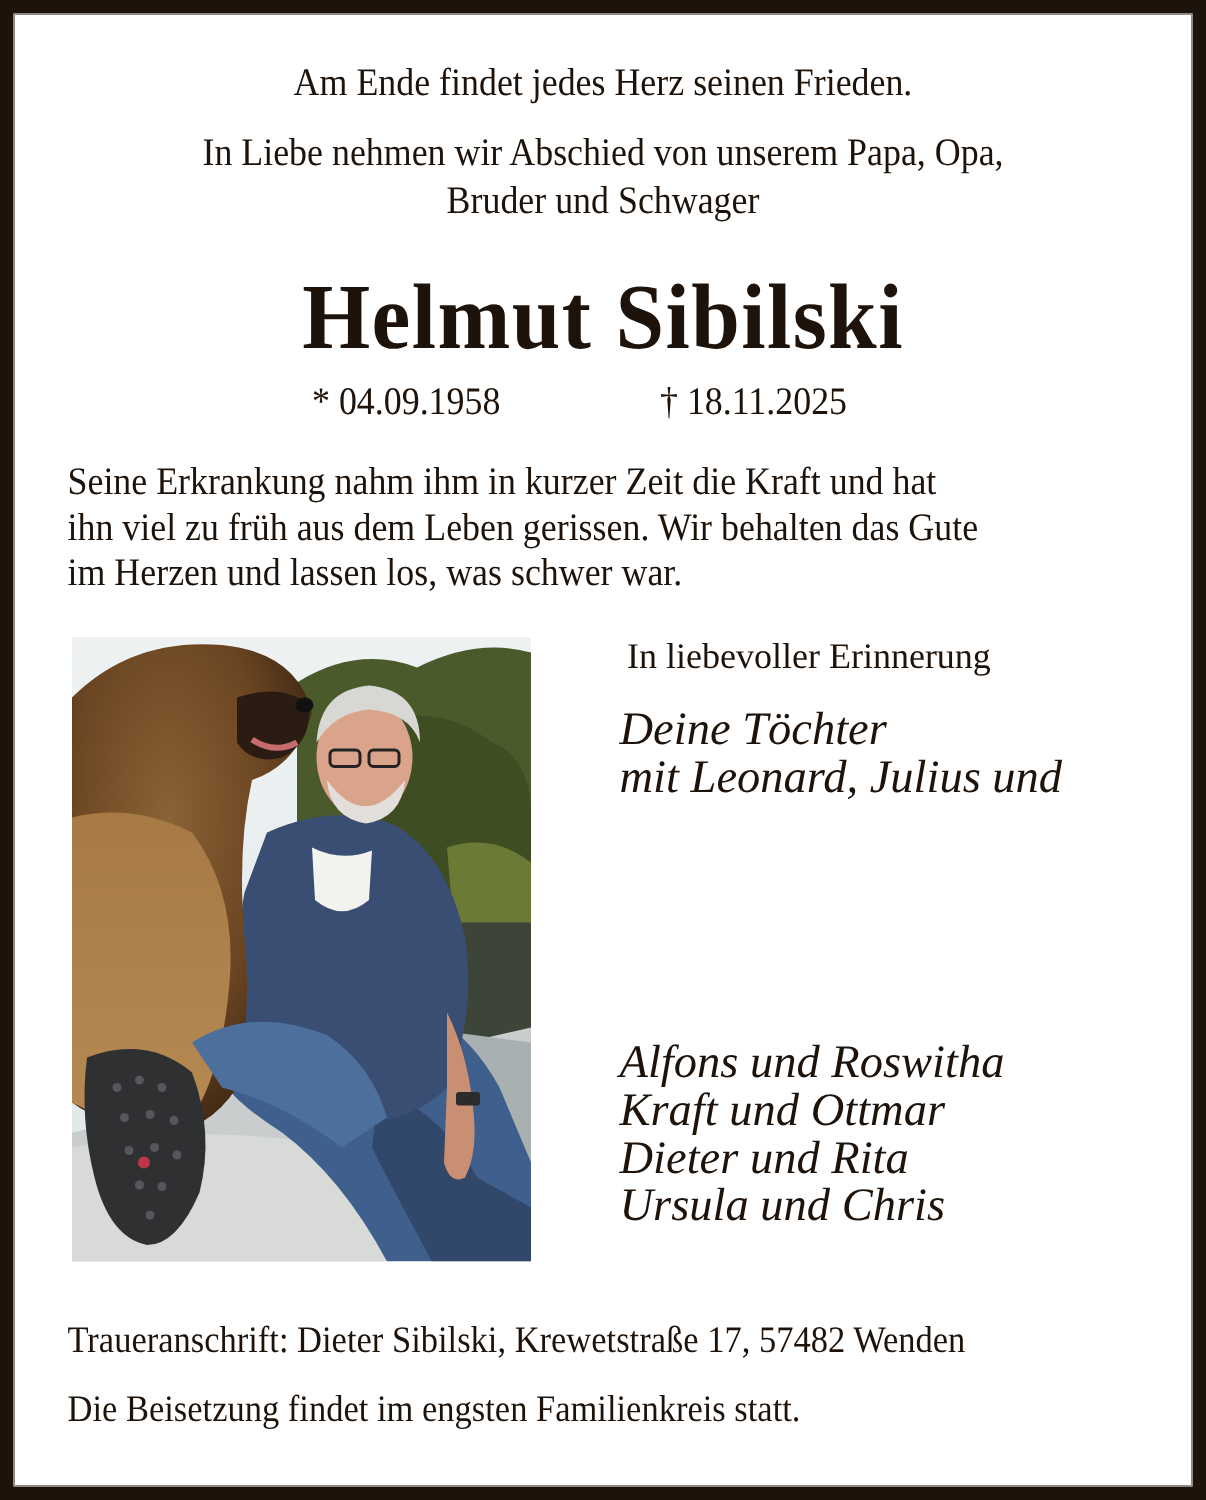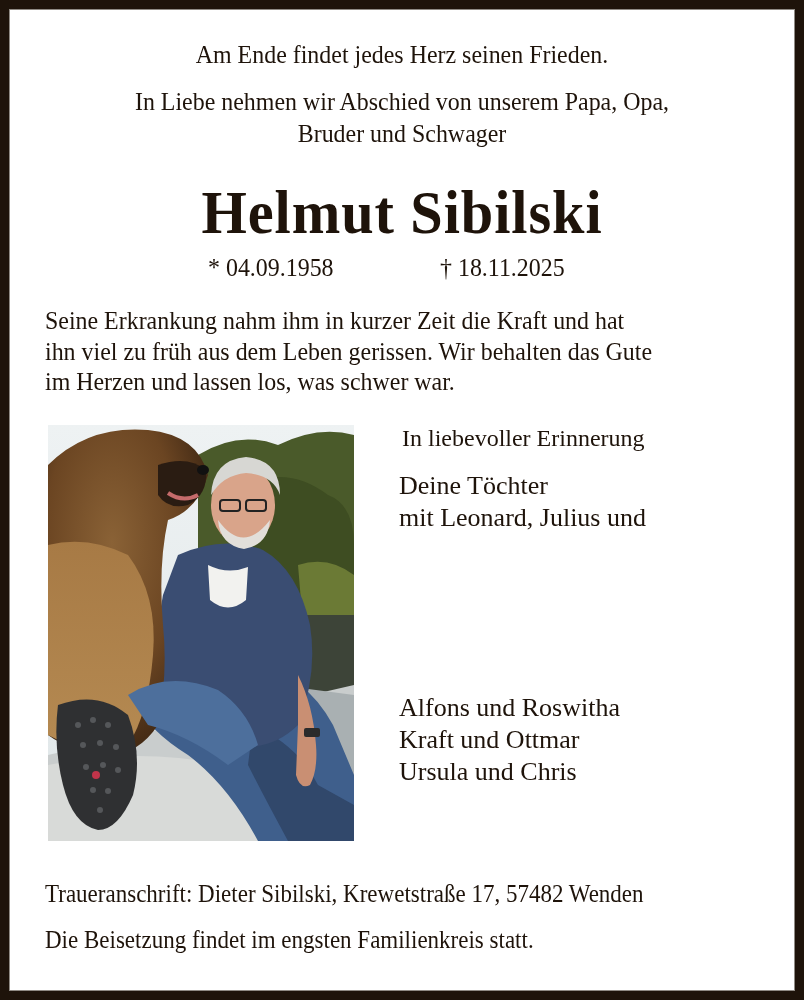--- a/index.html
+++ b/index.html
@@ -81,30 +81,31 @@
     .text-block span { display: block; }
 
     .photo {
       left: 48px; top: 425px;
       width: 306px; height: 416px;
       overflow: hidden;
       background: #e9eef0;
     }
 
     .memory {
-      left: 402px; top: 423px;
+      left: 418px; top: 423px;
       font-size: 24px;
       line-height: 30px;
       white-space: nowrap;
     }
     .family {
-      left: 399px;
-      font-size: 26px;
+      left: 413px;
+      font-size: 31px;
       line-height: 31.8px;
       white-space: nowrap;
+      font-style: italic;
     }
     .family span { display: block; }
     .family.daughters { top: 470px; }
     .family.siblings { top: 692px; }
 
     .address {
       left: 45px; top: 878px;
       font-size: 25px;
       line-height: 32px;
       white-space: nowrap;
@@ -212,17 +213,18 @@
 <div class="abs serif memory">In liebevoller Erinnerung</div>
 
 <div class="abs serif family daughters">
   <span>Deine Töchter</span>
   <span>mit Leonard, Julius und</span>
 </div>
 
 <div class="abs serif family siblings">
   <span>Alfons und Roswitha</span>
   <span>Kraft und Ottmar</span>
+  <span>Dieter und Rita</span>
   <span>Ursula und Chris</span>
 </div>
 
 <div class="abs serif address">Traueranschrift: Dieter Sibilski, Krewetstraße 17, 57482 Wenden</div>
 <div class="abs serif burial">Die Beisetzung findet im engsten Familienkreis statt.</div>
 
 </body></html>

